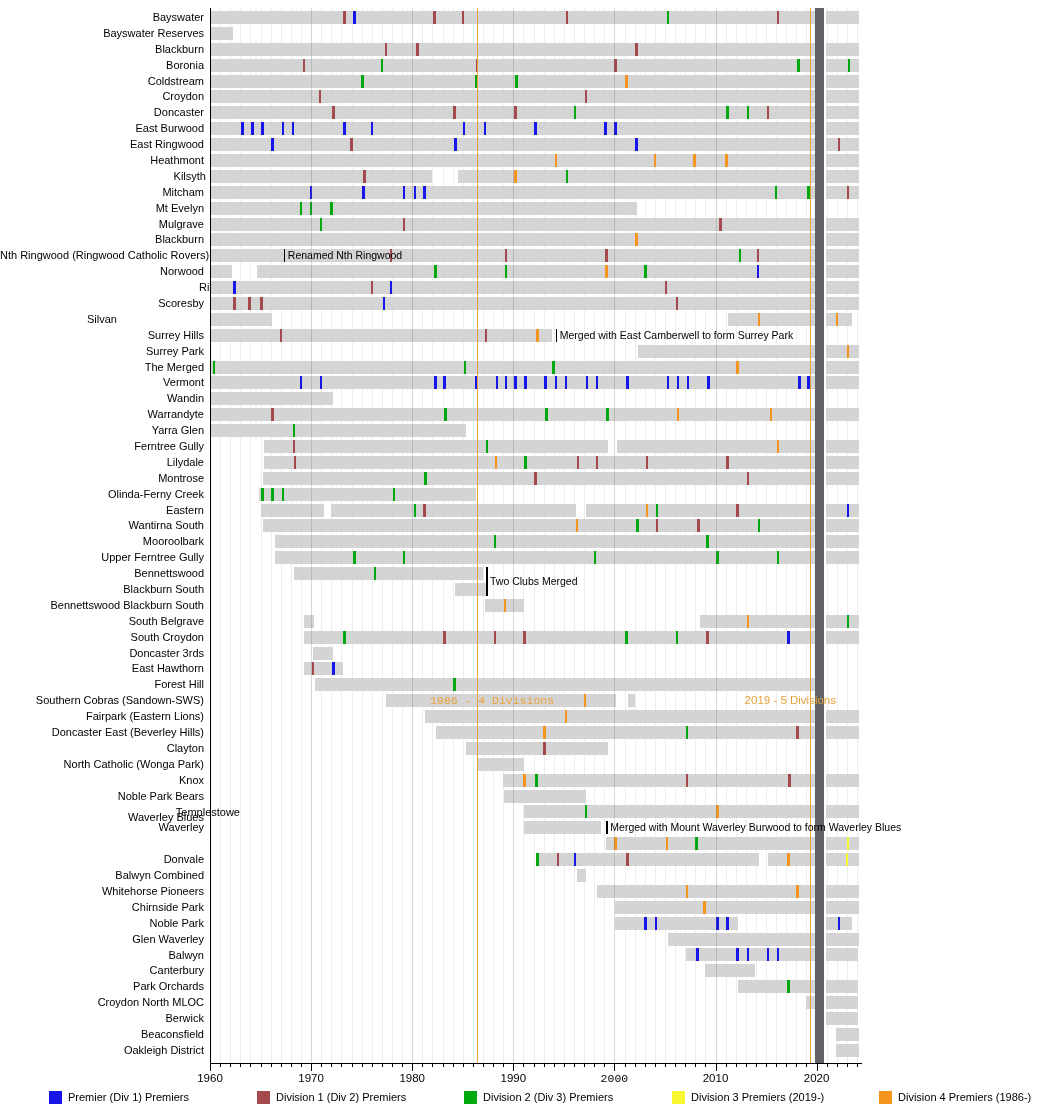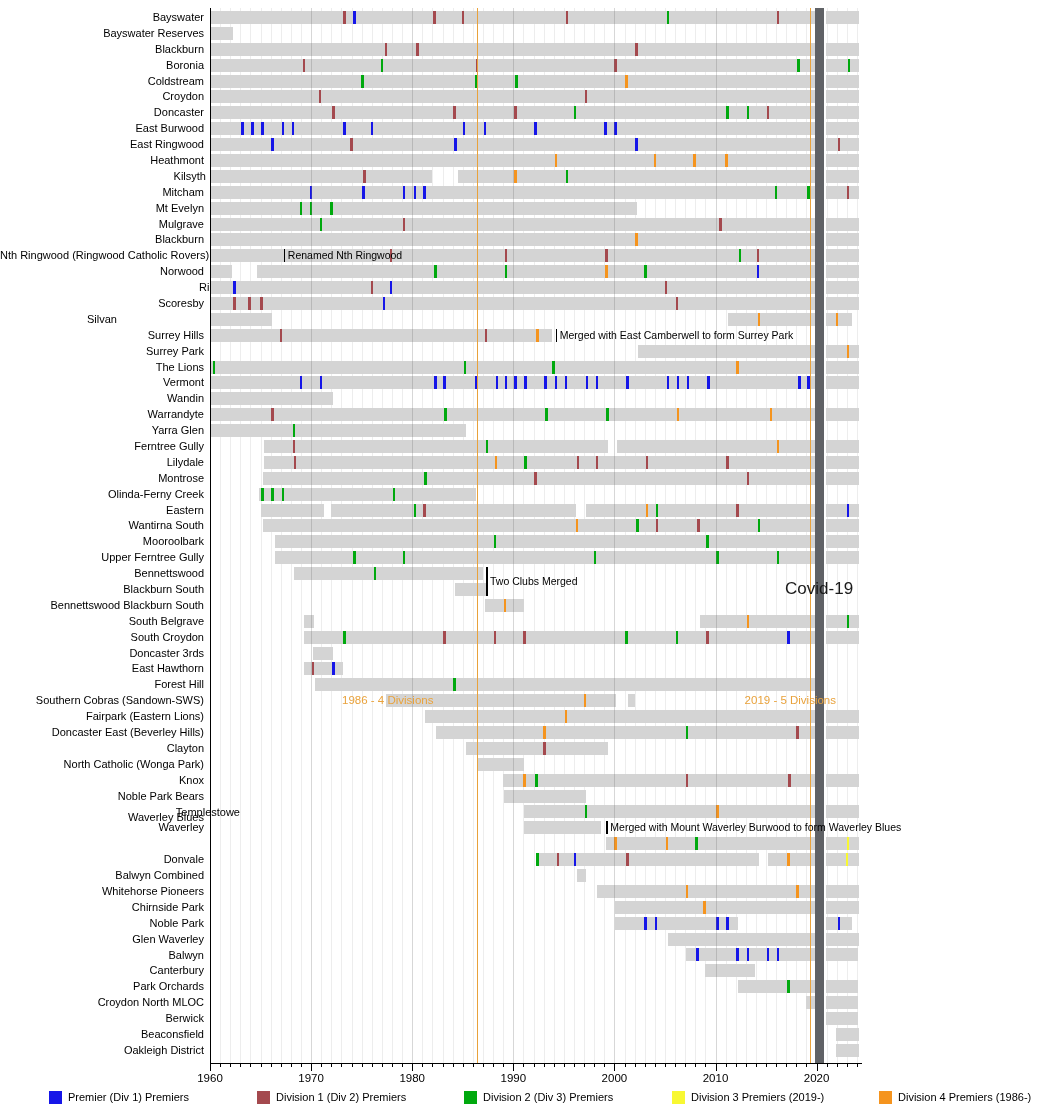--- a/index.html
+++ b/index.html
@@ -243,21 +243,21 @@
       <div class="bar-seg" style="left: 210px; width: 341.718px; top: 328.745px;"></div>
       <div class="tick" style="left: 279.52px; top: 328.745px; background: rgb(164, 73, 78);"></div>
       <div class="tick" style="left: 484.753px; top: 328.745px; background: rgb(164, 73, 78);"></div>
       <div class="tick" style="left: 536.314px; top: 328.745px; background: rgb(245, 148, 30);"></div>
       <div class="note-marker" style="left: 555.762px; top: 328.745px; height: 12.89px;"></div>
       <div class="note-text" style="left: 559.762px; top: 328.69px;">Merged with East Camberwell to form Surrey Park</div>
       <div class="club-label" style="left: 0px; top: 344.69px;">Surrey Park</div>
       <div class="bar-seg" style="left: 637.653px; width: 176.925px; top: 344.635px;"></div>
       <div class="bar-seg" style="left: 825.699px; width: 33.363px; top: 344.635px;"></div>
       <div class="tick" style="left: 846.691px; top: 344.635px; background: rgb(245, 148, 30);"></div>
-      <div class="club-label" style="left: 0px; top: 360.58px;">The Lions</div>
+      <div class="club-label" style="left: 0px; top: 360.58px;">The Merged</div>
       <div class="bar-seg" style="left: 210px; width: 604.578px; top: 360.525px;"></div>
       <div class="bar-seg" style="left: 825.699px; width: 33.363px; top: 360.525px;"></div>
       <div class="tick" style="left: 212.794px; top: 360.525px; background: rgb(0, 169, 14);"></div>
       <div class="tick" style="left: 463.522px; top: 360.525px; background: rgb(0, 169, 14);"></div>
       <div class="tick" style="left: 552.49px; top: 360.525px; background: rgb(0, 169, 14);"></div>
       <div class="tick" style="left: 736.492px; top: 360.525px; background: rgb(245, 148, 30);"></div>
       <div class="club-label" style="left: 0px; top: 376.47px;">Vermont</div>
       <div class="bar-seg" style="left: 210px; width: 604.578px; top: 376.415px;"></div>
       <div class="bar-seg" style="left: 825.699px; width: 33.363px; top: 376.415px;"></div>
       <div class="tick" style="left: 299.74px; top: 376.415px; background: rgb(22, 22, 232);"></div>
@@ -491,25 +491,24 @@
       <div class="bar-seg" style="left: 835.809px; width: 23.253px; top: 1027.9px;"></div>
       <div class="club-label" style="left: 0px; top: 1043.85px;">Oakleigh District</div>
       <div class="bar-seg" style="left: 835.809px; width: 23.253px; top: 1043.8px;"></div>
       <div class="grid-decade" style="left: 311.1px; height: 1055px;"></div>
       <div class="grid-decade" style="left: 412.2px; height: 1055px;"></div>
       <div class="grid-decade" style="left: 513.3px; height: 1055px;"></div>
       <div class="grid-decade" style="left: 614.4px; height: 1055px;"></div>
       <div class="grid-decade" style="left: 715.5px; height: 1055px;"></div>
       <div class="grid-decade" style="left: 816.6px; height: 1055px;"></div>
       <div class="event-line" style="left: 476.904px; height: 1055px; background: rgb(233, 162, 59);"></div>
-      <div class="event-label" style="left: 342.069px; top: 693.715px; width: 300px; text-align: left; color: rgb(233, 162, 59);">1986 - 4 Divisions</div>
+      <div class="event-label" style="left: 342.069px; top: 693.715px; width: 300px; text-align: center; color: rgb(233, 162, 59); font-family: Liberation Mono, monospace;">1986 - 4 Divisions</div>
       <div class="event-line" style="left: 809.523px; height: 1055px; background: rgb(233, 162, 59);"></div>
       <div class="event-label" style="left: 640.314px; top: 693.715px; width: 300px; text-align: center; color: rgb(233, 162, 59);">2019 - 5 Divisions</div>
       <div class="covid-band" style="left: 814.578px; width: 9.099px; height: 1055px; background: rgb(96, 98, 102);"></div>
-      <div class="covid-label" style="left: 669.127px; top: 579.485px; width: 300px; text-align: center;">Covid-19</div>
       <div class="axis-line" style="left: 210px; top: 8px; width: 1px; height: 1055px;"></div>
       <div class="axis-line" style="left: 210px; top: 1063px; width: 652.095px; height: 1px;"></div>
       <div class="axis-tick" style="left: 210px; top: 1063px; height: 8px;"></div>
       <div class="axis-label" style="left: 188px; top: 1072px;">1960</div>
       <div class="axis-tick" style="left: 220.11px; top: 1063px; height: 4px;"></div>
       <div class="axis-tick" style="left: 230.22px; top: 1063px; height: 4px;"></div>
       <div class="axis-tick" style="left: 240.33px; top: 1063px; height: 4px;"></div>
       <div class="axis-tick" style="left: 250.44px; top: 1063px; height: 4px;"></div>
       <div class="axis-tick" style="left: 260.55px; top: 1063px; height: 4px;"></div>
       <div class="axis-tick" style="left: 270.66px; top: 1063px; height: 4px;"></div>
@@ -543,21 +542,21 @@
       <div class="axis-tick" style="left: 523.41px; top: 1063px; height: 4px;"></div>
       <div class="axis-tick" style="left: 533.52px; top: 1063px; height: 4px;"></div>
       <div class="axis-tick" style="left: 543.63px; top: 1063px; height: 4px;"></div>
       <div class="axis-tick" style="left: 553.74px; top: 1063px; height: 4px;"></div>
       <div class="axis-tick" style="left: 563.85px; top: 1063px; height: 4px;"></div>
       <div class="axis-tick" style="left: 573.96px; top: 1063px; height: 4px;"></div>
       <div class="axis-tick" style="left: 584.07px; top: 1063px; height: 4px;"></div>
       <div class="axis-tick" style="left: 594.18px; top: 1063px; height: 4px;"></div>
       <div class="axis-tick" style="left: 604.29px; top: 1063px; height: 4px;"></div>
       <div class="axis-tick" style="left: 614.4px; top: 1063px; height: 8px;"></div>
-      <div class="axis-label" style="left: 592.4px; top: 1072px;">2000</div>
+      <div class="axis-label" style="left: 592.4px; top: 1072px; font-family: Liberation Mono, monospace;">2000</div>
       <div class="axis-tick" style="left: 624.51px; top: 1063px; height: 4px;"></div>
       <div class="axis-tick" style="left: 634.62px; top: 1063px; height: 4px;"></div>
       <div class="axis-tick" style="left: 644.73px; top: 1063px; height: 4px;"></div>
       <div class="axis-tick" style="left: 654.84px; top: 1063px; height: 4px;"></div>
       <div class="axis-tick" style="left: 664.95px; top: 1063px; height: 4px;"></div>
       <div class="axis-tick" style="left: 675.06px; top: 1063px; height: 4px;"></div>
       <div class="axis-tick" style="left: 685.17px; top: 1063px; height: 4px;"></div>
       <div class="axis-tick" style="left: 695.28px; top: 1063px; height: 4px;"></div>
       <div class="axis-tick" style="left: 705.39px; top: 1063px; height: 4px;"></div>
       <div class="axis-tick" style="left: 715.5px; top: 1063px; height: 8px;"></div>

